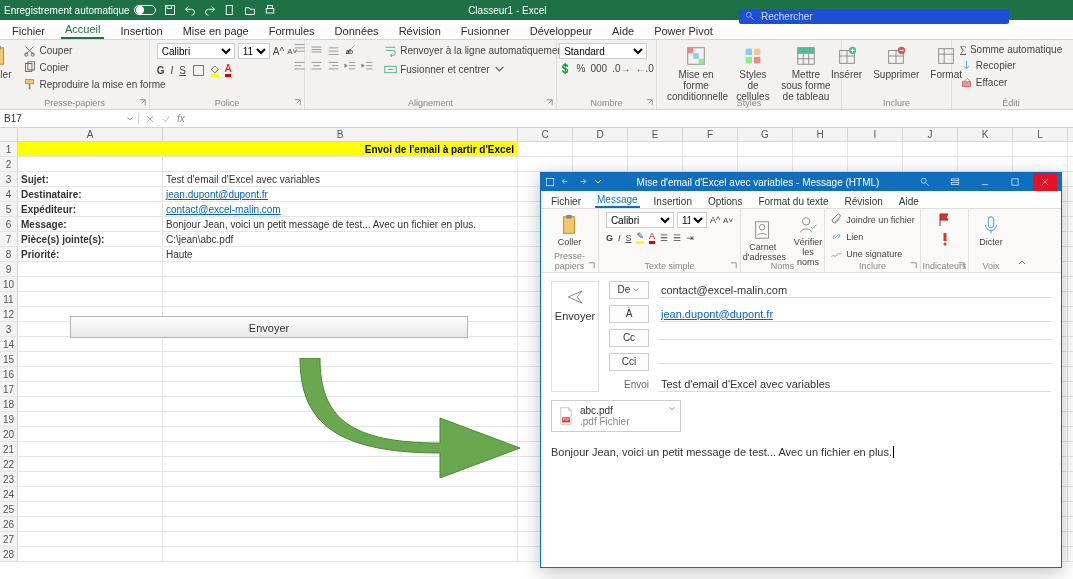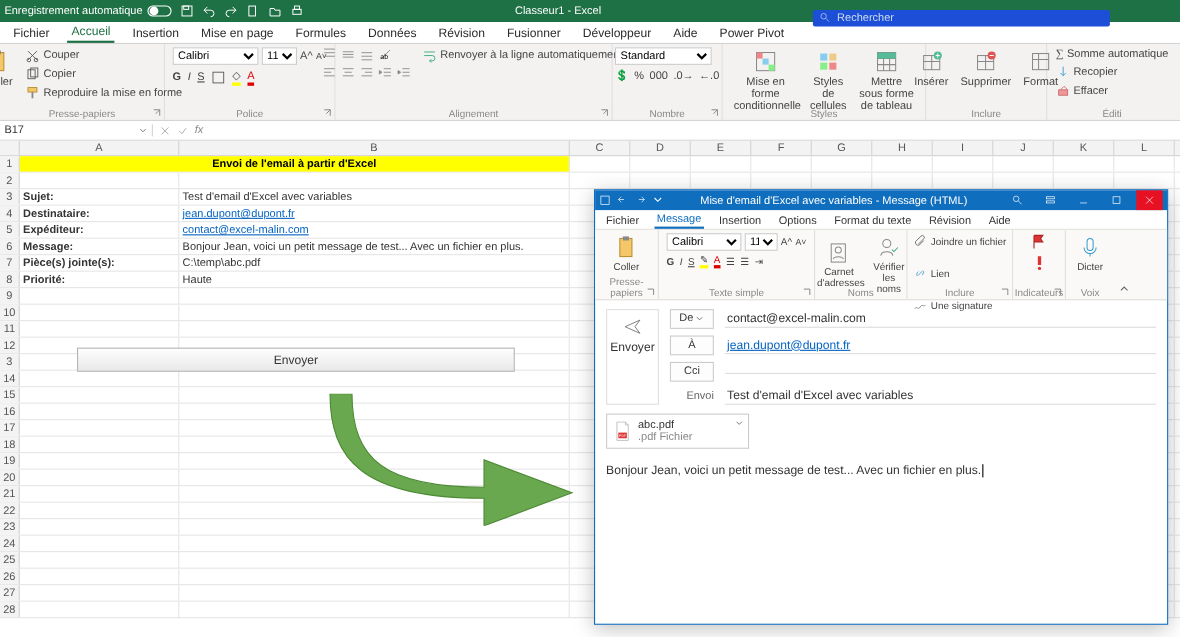--- a/index.html
+++ b/index.html
@@ -40,21 +40,21 @@
   
   .sheet { position:relative; }
   .colhdrs { display:flex; height:14px; background:#f3f3f3; border-bottom:1px solid #d4d4d4; font-size:10px; color:#555; }
   .corner { width:18px; border-right:1px solid #d4d4d4; background:#f3f3f3; }
   .ch { border-right:1px solid #d4d4d4; text-align:center; line-height:14px; }
   .rows { }
   .gr { display:flex; height:15px; border-bottom:1px solid #e5e5e5; font-size:10px; }
   .rh { width:18px; background:#f3f3f3; border-right:1px solid #d4d4d4; text-align:center; color:#555; line-height:15px; }
   .cell { border-right:1px solid #e5e5e5; padding:0 3px; line-height:15px; overflow:hidden; white-space:nowrap; }
   .hdrcell { background:#ffff00; font-weight:bold; color:#000; }
-  .merged { text-align:center; }
+  .merged { text-align:right; }
   .rowlbl { font-weight:bold; }
   a.cellink { color:#0563c1; text-decoration:underline; }
   .sendbtn { position:absolute; left:70px; top:188px; width:398px; height:22px; background:linear-gradient(#fefefe,#e8e8e8); border:1px solid #b5b5b5; text-align:center; line-height:22px; font-size:11px; cursor:pointer; }
   
   .outlook { position:absolute; left:540px; top:172px; width:522px; height:396px; background:#fff; border:1px solid #0f6cbd; box-shadow:0 4px 18px rgba(0,0,0,.25); display:flex; flex-direction:column; }
   .ol-title { height:18px; background:#106ebe; color:#fff; display:flex; align-items:center; font-size:10px; padding:0 4px; gap:6px; }
   .ol-title .ticons { display:flex; gap:6px; }
   .ol-title .ticons svg { width:10px; height:10px; stroke:#fff; fill:none; }
   .ol-title .ttext { flex:1; text-align:center; }
   .ol-title .wbtn { width:24px; height:18px; display:flex; align-items:center; justify-content:center; }
@@ -241,20 +241,30 @@
             </svg>
         </div>
       </div>
       <div class="col" style="gap:4px">
         <div class="ribbtn">
             <svg viewBox="0 0 16 16" width="13" height="13">
               <path d="M2 4h12M2 8h9a3 3 0 0 1 0 6H8m0 0l2-2m-2 2l2 2" stroke="#3a7" fill="none"></path>
             </svg>
             <span>Renvoyer à la ligne automatiquement</span>
           </div>
+        <div class="ribbtn">
+            <svg viewBox="0 0 16 16" width="13" height="13">
+              <rect x="1" y="4" width="14" height="8" fill="none" stroke="#3a7"></rect>
+              <path d="M5 8h6" stroke="#3a7"></path>
+            </svg>
+            <span>Fusionner et centrer</span>
+            <svg class="dd" viewBox="0 0 10 10">
+              <path d="M2 3l3 3 3-3" stroke="#666" fill="none"></path>
+            </svg>
+          </div>
       </div>
     </div>
     <span class="glabel">Alignement</span>
     <svg class="dlg" viewBox="0 0 10 10">
         <path d="M2 2h6v6" fill="none" stroke="#888"></path>
         <path d="M4 6l4-4" stroke="#888"></path>
       </svg>
   </div>
 
   <div class="group" style="width:100px">
@@ -483,21 +493,21 @@
         <div class="cell" style="width:55px"></div>
         <div class="cell" style="width:55px"></div>
         <div class="cell" style="width:55px"></div>
         <div class="cell" style="width:55px"></div>
         <div class="cell" style="width:55px"></div>
         <div class="cell" style="width:55px"></div>
       </div>
       <div class="gr">
         <div class="rh">7</div>
         <div class="cell rowlbl" style="width:145px">Pièce(s) jointe(s):</div>
-        <div class="cell " style="width:355px">C:\temp\abc.pdf</div>
+        <div class="cell " style="width:355px">C:\jean\abc.pdf</div>
         <div class="cell" style="width:55px"></div>
         <div class="cell" style="width:55px"></div>
         <div class="cell" style="width:55px"></div>
         <div class="cell" style="width:55px"></div>
         <div class="cell" style="width:55px"></div>
         <div class="cell" style="width:55px"></div>
         <div class="cell" style="width:55px"></div>
         <div class="cell" style="width:55px"></div>
         <div class="cell" style="width:55px"></div>
         <div class="cell" style="width:55px"></div>
@@ -932,21 +942,21 @@
               <circle cx="10" cy="8" r="4" fill="none" stroke="#888"></circle>
               <path d="M4 20c1-5 11-5 12 0" stroke="#888" fill="none"></path>
               <path d="M15 14l2 2 4-4" stroke="#3a7" fill="none"></path>
             </svg>
             <span style="max-width:38px">Vérifier les noms</span>
           </div>
       </div>
       <span class="glabel">Noms</span>
     </div>
     <div class="group" style="width:96px">
-      <div class="col" style="gap:14px">
+      <div class="col" style="gap:2px">
         <div class="ribbtn">
             <svg viewBox="0 0 16 16" width="12" height="12">
               <path d="M12 7l-5 5a3 3 0 0 1-4-4l6-6a2 2 0 0 1 3 3l-6 6" stroke="#666" fill="none"></path>
             </svg>
             <span>Joindre un fichier</span>
           </div>
         <div class="ribbtn">
             <svg viewBox="0 0 16 16" width="12" height="12">
               <path d="M6 10l4-4M5 11a3 3 0 0 1 0-4l1-1M11 5a3 3 0 0 1 0 4l-1 1" stroke="#39c" fill="none"></path>
             </svg>
@@ -1012,20 +1022,24 @@
                 <path d="M2 3l3 3 3-3" stroke="#666" fill="none"></path>
               </svg>
             </div>
           <div class="ol-input"><span>contact@excel-malin.com</span></div>
         </div>
         <div class="ol-row">
           <div class="ol-lblbtn">À</div>
           <div class="ol-input"><a>jean.dupont@dupont.fr</a></div>
         </div>
         <div class="ol-row">
+          <div class="ol-lblbtn">Cc</div>
+          <div class="ol-input"></div>
+        </div>
+        <div class="ol-row">
           <div class="ol-lblbtn">Cci</div>
           <div class="ol-input"></div>
         </div>
         <div class="ol-row">
           <div class="ol-lbltxt">Envoi</div>
           <div class="ol-input">Test d'email d'Excel avec variables</div>
         </div>
       </div>
     </div>
     <div class="ol-attach">

